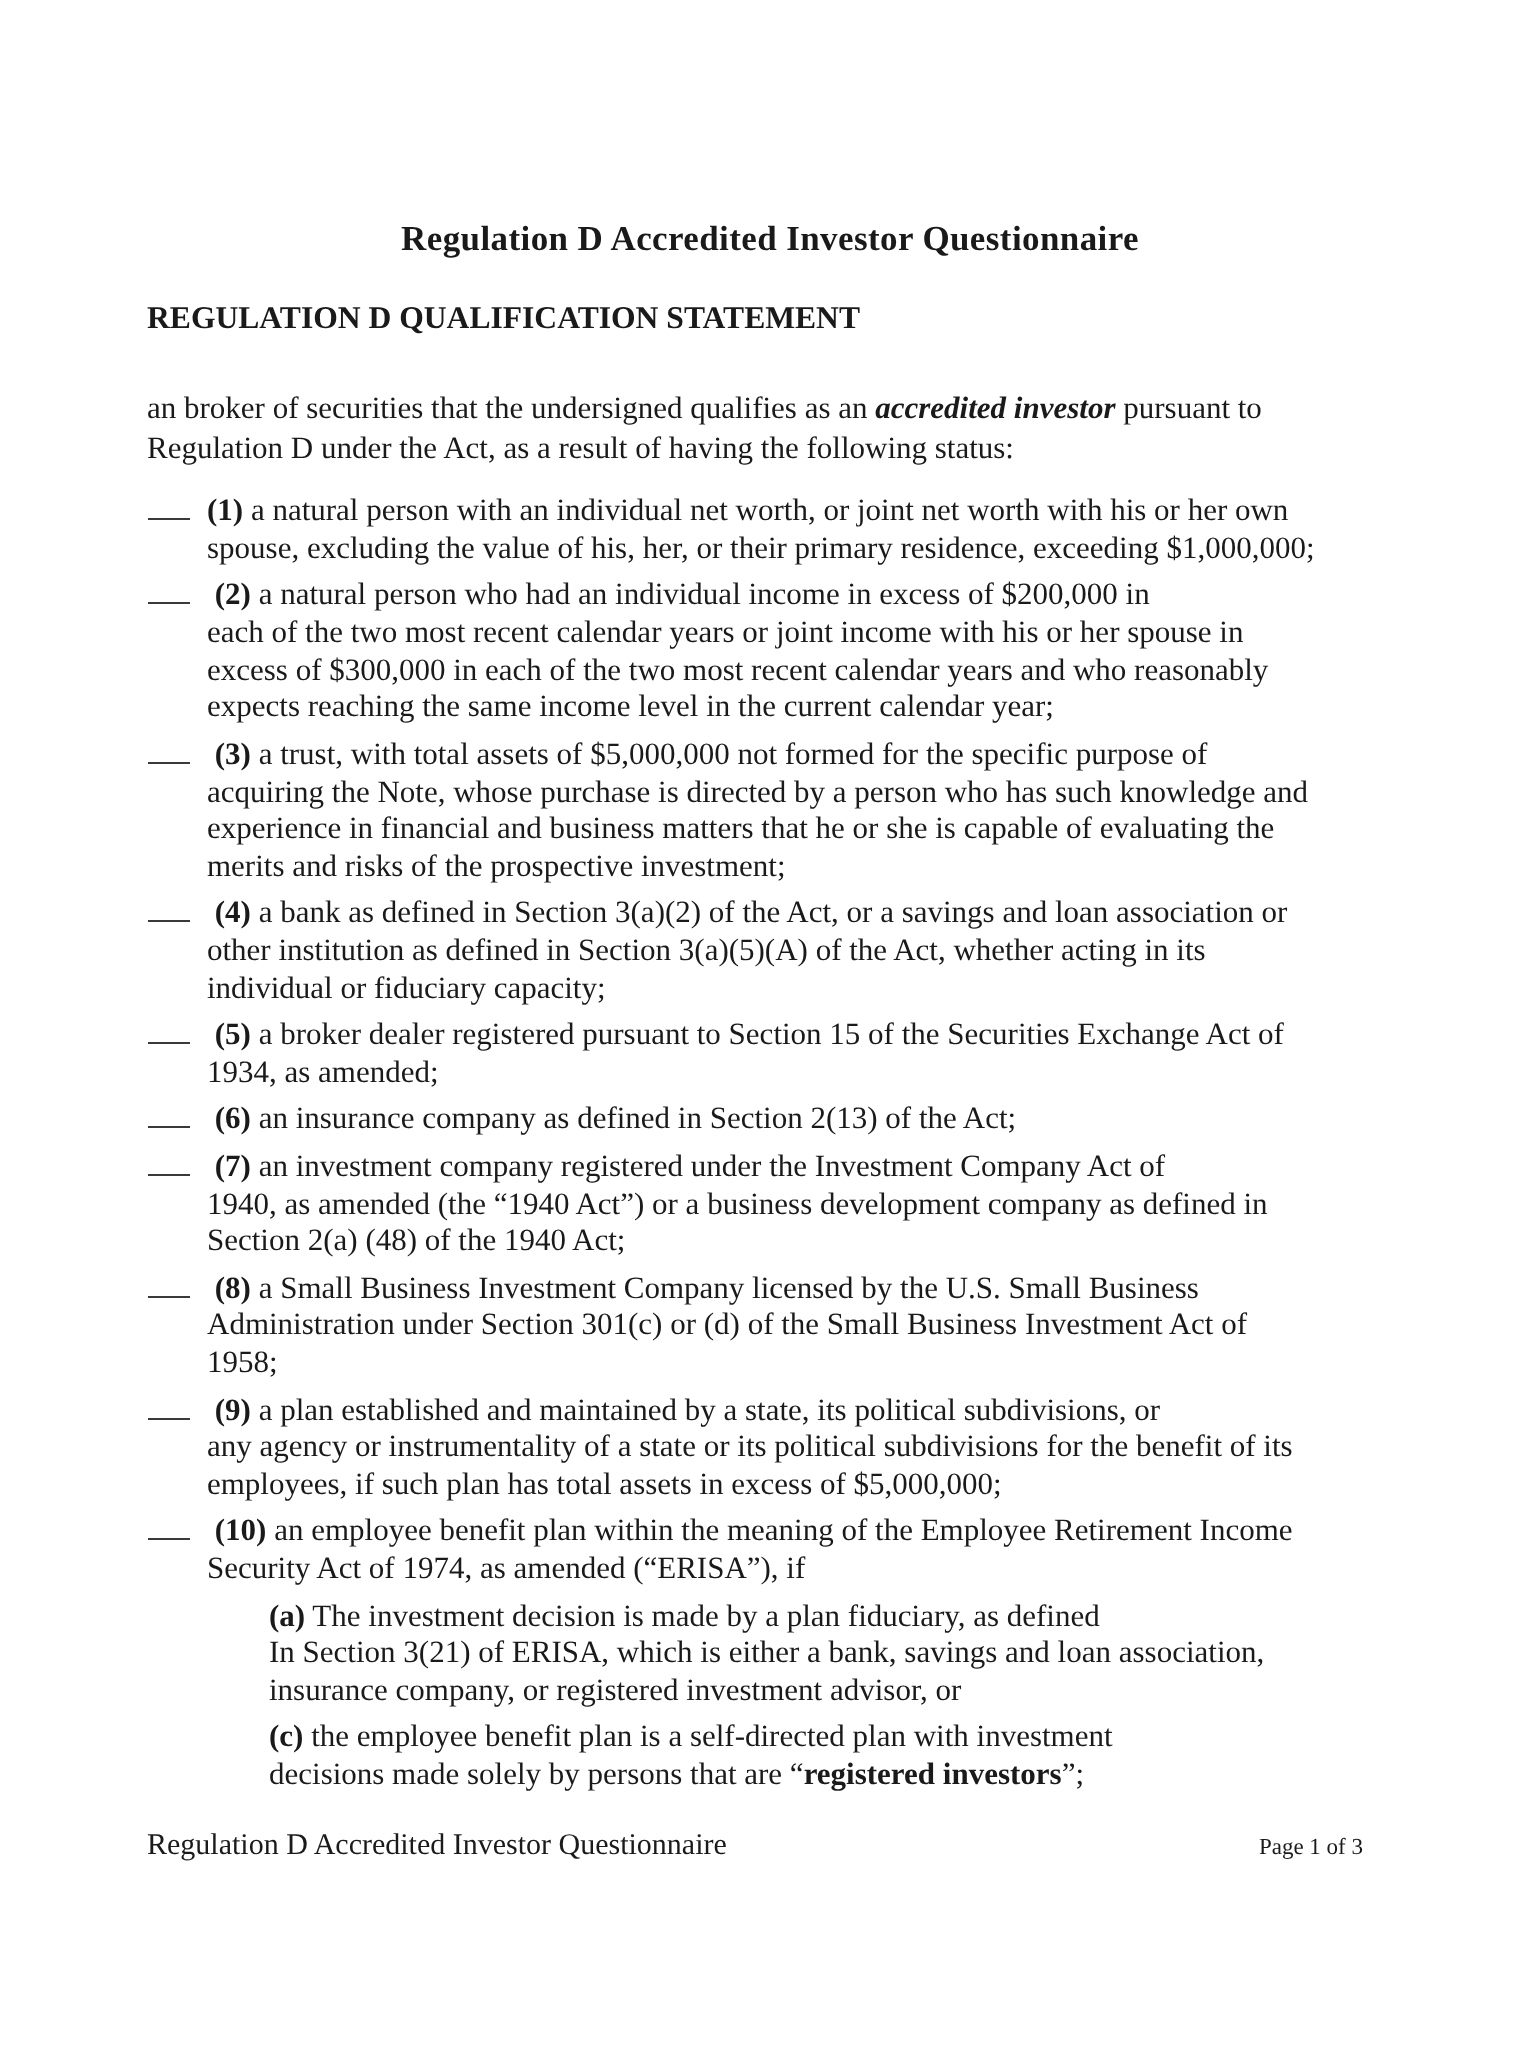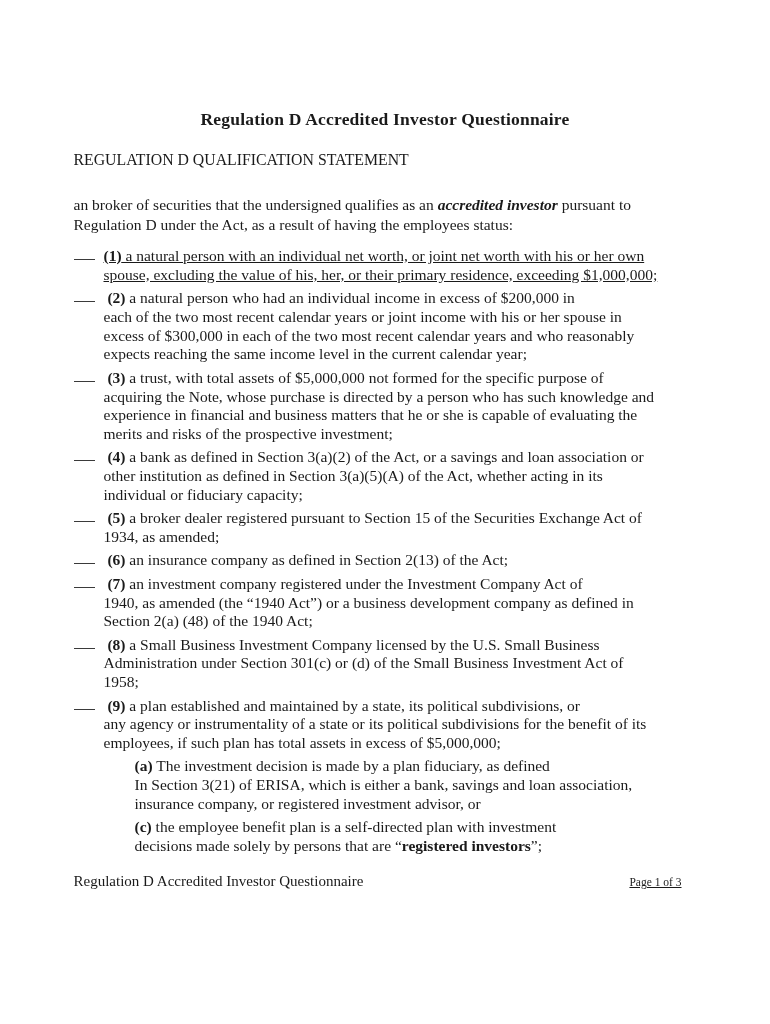--- a/index.html
+++ b/index.html
@@ -17,42 +17,42 @@
     font-size:17.5px;
     line-height:22px;
     font-weight:bold;
     text-align:center;
     letter-spacing:.2px;
   }
   .section-heading{
     margin:20px 70px 0 62px;
     font-size:15.8px;
     line-height:19px;
-    font-weight:normal;
+    font-weight:bold;
   }
   .intro{
     margin:26px 70px 0 62px;
     font-size:15.5px;
     line-height:19.5px;
   }
   .intro-line1{display:flex;align-items:baseline;}
   .tab{display:inline-block;width:53px;flex:0 0 53px;}
   .fill-line{
     flex:1 1 auto;
     border-bottom:1.6px solid #1a1a1a;
     margin:0 8px 2px 2px;
     height:14px;
   }
   .items{margin:13px 40px 0 62px;}
   .item{
     position:relative;
     padding-left:30px;
     margin-top:4.5px;
   }
-  .item:first-child{margin-top:0;text-decoration:underline;}
+  .item:first-child{margin-top:0;}
   .blank{
     position:absolute;
     left:0;top:12px;
     width:21px;
     border-bottom:1.7px solid #3a3a3a;
     height:0;
   }
   .item-text,.subitem-text{
     font-size:15.5px;
     line-height:18.8px;
@@ -62,36 +62,36 @@
     margin:4.5px 0 0 61px;
     padding-left:0;
   }
   .footer{
     display:flex;
     justify-content:space-between;
     align-items:baseline;
     margin:16px 77px 0 62px;
   }
   .footer-left{font-size:15px;line-height:18px;}
-  .footer-right{font-size:11.5px;line-height:14px;text-decoration:underline;}
+  .footer-right{font-size:11.5px;line-height:14px;}
   b{font-weight:bold;}
   i{}
 </style>
 </head>
 <body>
 
 <div class="page">
 
   <h1 class="title">Regulation D Accredited Investor Questionnaire</h1>
 
   <h2 class="section-heading">REGULATION D QUALIFICATION STATEMENT</h2>
 
   <div class="intro">
     <div><span>an broker of securities that the undersigned qualifies as an </span><b><i>accredited investor</i></b><span> pursuant to</span></div>
-    <div>Regulation D under the Act, as a result of having the employees status:</div>
+    <div>Regulation D under the Act, as a result of having the following status:</div>
   </div>
 
   <div class="items">
     <div class="item">
       <span class="blank"></span>
       <div class="item-text"><b>(1)</b> a natural person with an individual net worth, or joint net worth with his or her own
 spouse, excluding the value of his, her, or their primary residence, exceeding $1,000,000;</div>
     </div>
     <div class="item">
       <span class="blank"></span>
@@ -133,20 +133,25 @@
       <div class="item-text"> <b>(8)</b> a Small Business Investment Company licensed by the U.S. Small Business
 Administration under Section 301(c) or (d) of the Small Business Investment Act of
 1958;</div>
     </div>
     <div class="item">
       <span class="blank"></span>
       <div class="item-text"> <b>(9)</b> a plan established and maintained by a state, its political subdivisions, or
 any agency or instrumentality of a state or its political subdivisions for the benefit of its
 employees, if such plan has total assets in excess of $5,000,000;</div>
     </div>
+    <div class="item">
+      <span class="blank"></span>
+      <div class="item-text"> <b>(10)</b> an employee benefit plan within the meaning of the Employee Retirement Income
+Security Act of 1974, as amended (“ERISA”), if</div>
+    </div>
 
     <div class="subitem">
       <div class="subitem-text"><b>(a)</b> The investment decision is made by a plan fiduciary, as defined
 In Section 3(21) of ERISA, which is either a bank, savings and loan association,
 insurance company, or registered investment advisor, or</div>
     </div>
     <div class="subitem">
       <div class="subitem-text"><b>(c)</b> the employee benefit plan is a self-directed plan with investment
 decisions made solely by persons that are “<b>registered investors</b>”;</div>
     </div>

